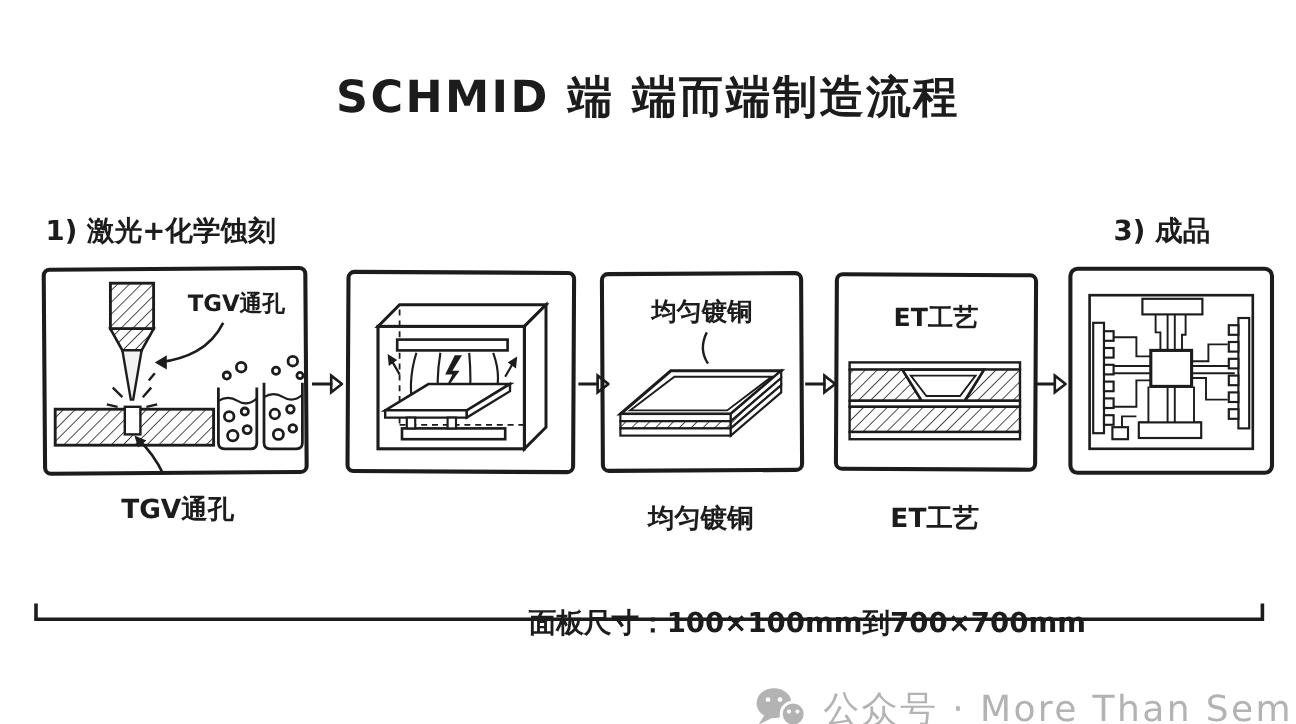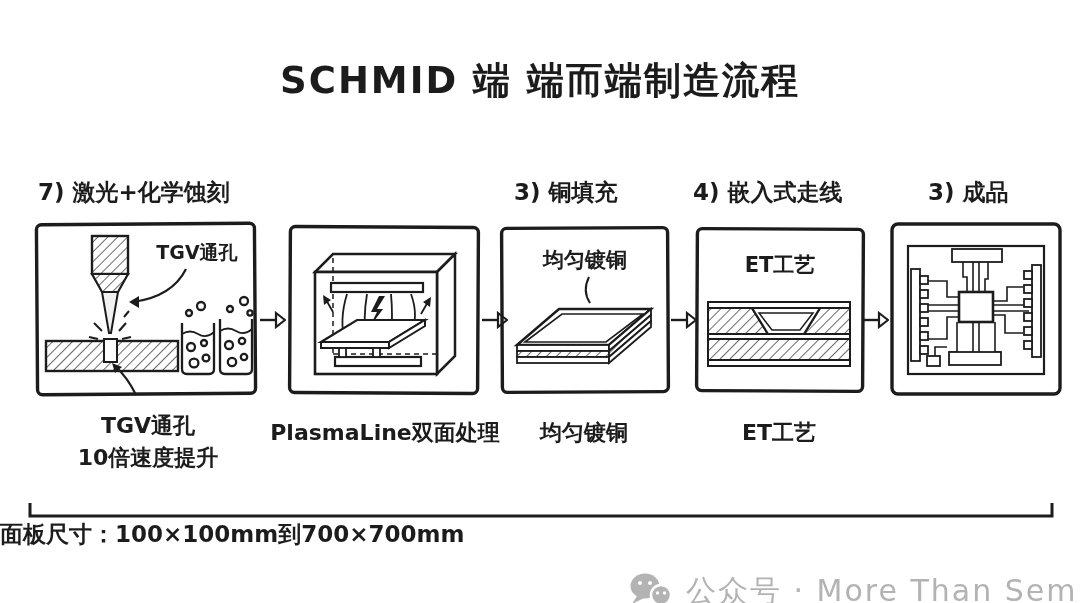--- a/index.html
+++ b/index.html
@@ -16,40 +16,38 @@
   }
   .panel{position:absolute;}
   .panel svg{display:block;}
   .flow-arrow{position:absolute;top:289px;}
   .caption{
     position:absolute;font-size:22px;font-weight:bold;text-align:center;line-height:1.45;
     white-space:nowrap;
   }
   .bracket{position:absolute;left:27px;top:481px;}
   .panel-size-note{
-    position:absolute;top:499px;left:0;width:905px;text-align:left;
+    position:absolute;top:484px;left:0;width:905px;text-align:right;
     font-size:23px;font-weight:bold;
   }
   .watermark{
     position:absolute;top:551px;left:628px;display:flex;align-items:center;gap:12px;
     color:#b3b3b3;font-size:30px;letter-spacing:2px;white-space:nowrap;
   }
   .strip{position:absolute;top:595px;height:6px;background:#ededf0;}
   svg text{font-family:"DejaVu Sans",sans-serif;font-weight:bold;fill:#1c1c1c;}
 </style>
 </head>
 <body>
 
 <div id="stage">
 
   <div class="title">SCHMID 端 端而端制造流程</div>
 
-  <div class="step-label" style="left:38px">7) 激光+化学蚀刻</div>
-  <div class="step-label" style="left:514px">3) 铜填充</div>
-  <div class="step-label" style="left:693px">4) 嵌入式走线</div>
+  <div class="step-label" style="left:38px">1) 激光+化学蚀刻</div>
   <div class="step-label" style="left:928px">3) 成品</div>
 
   <div class="panel" style="left:34px;top:201px">
     <svg width="224" height="176" viewBox="0 0 224 176">
       <defs>
         <pattern id="h1" patternUnits="userSpaceOnUse" width="7" height="7" patternTransform="rotate(45)">
           <rect width="7" height="7" fill="#ffffff"></rect>
           <line x1="0" y1="0" x2="0" y2="7" stroke="#2b2b2b" stroke-width="1.4"></line>
         </pattern>
       </defs>
@@ -253,23 +251,21 @@
     <line x1="1" y1="11" x2="18" y2="11" stroke="#1c1c1c" stroke-width="2.4"></line>
       <polygon points="17,4 26,11 17,18" fill="none" stroke="#1c1c1c" stroke-width="2.2"></polygon>
   </svg>
   <svg class="flow-arrow" style="left:862px" width="27" height="22" viewBox="0 0 27 22">
     <line x1="1" y1="11" x2="18" y2="11" stroke="#1c1c1c" stroke-width="2.4"></line>
       <polygon points="17,4 26,11 17,18" fill="none" stroke="#1c1c1c" stroke-width="2.2"></polygon>
   </svg>
 
   <div class="caption" style="left:40px;top:390px;width:216px">
     <div>TGV通孔</div>
-    <div>10倍速度提升</div>
-  </div>
-  <div class="caption" style="left:245px;top:397px;width:280px">PlasmaLine双面处理</div>
+  </div>
   <div class="caption" style="left:504px;top:397px;width:160px">均匀镀铜</div>
   <div class="caption" style="left:699px;top:397px;width:160px">ET工艺</div>
 
   <svg class="bracket" width="1028" height="20" viewBox="0 0 1028 20">
     <path d="M3,2 L3,15 L1025,15 L1025,2" fill="none" stroke="#1c1c1c" stroke-width="3"></path>
   </svg>
 
   <div class="panel-size-note">面板尺寸：100×100mm到700×700mm</div>
 
   <div class="watermark">

